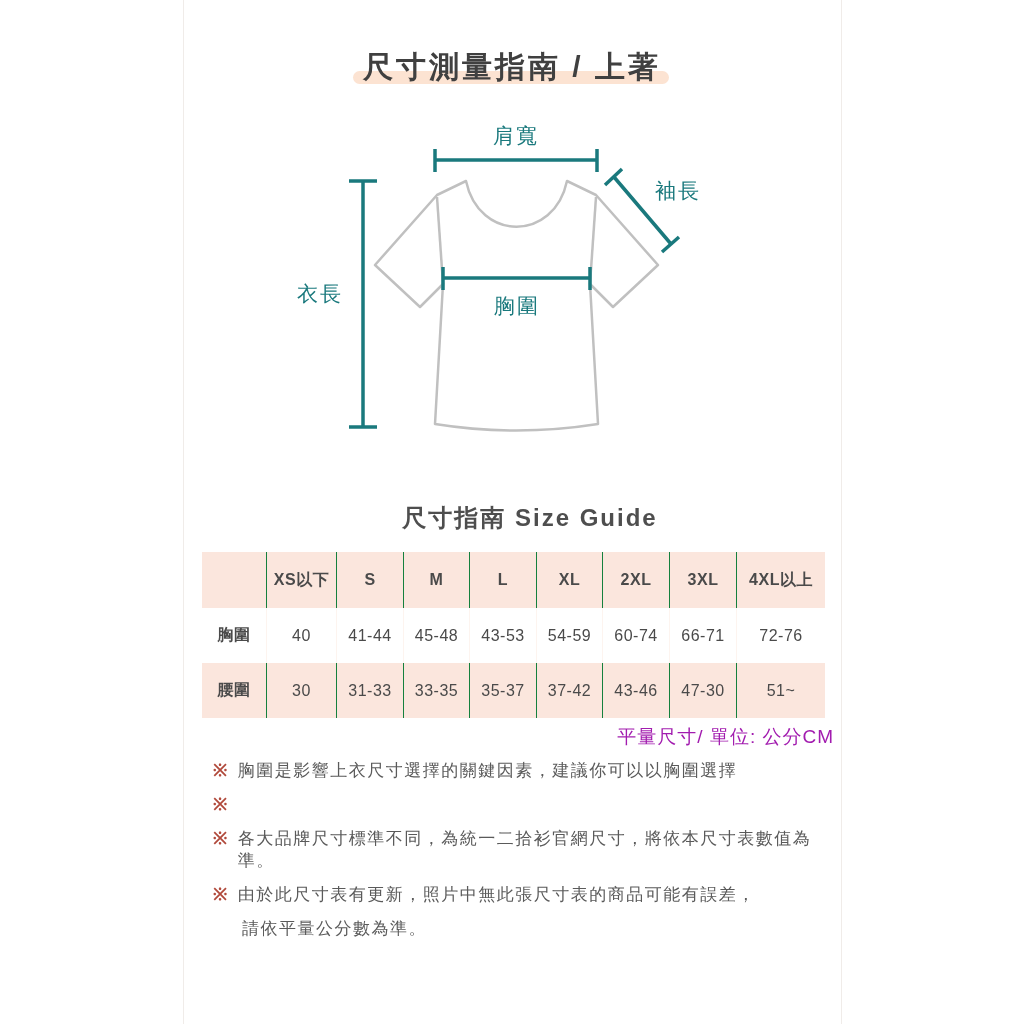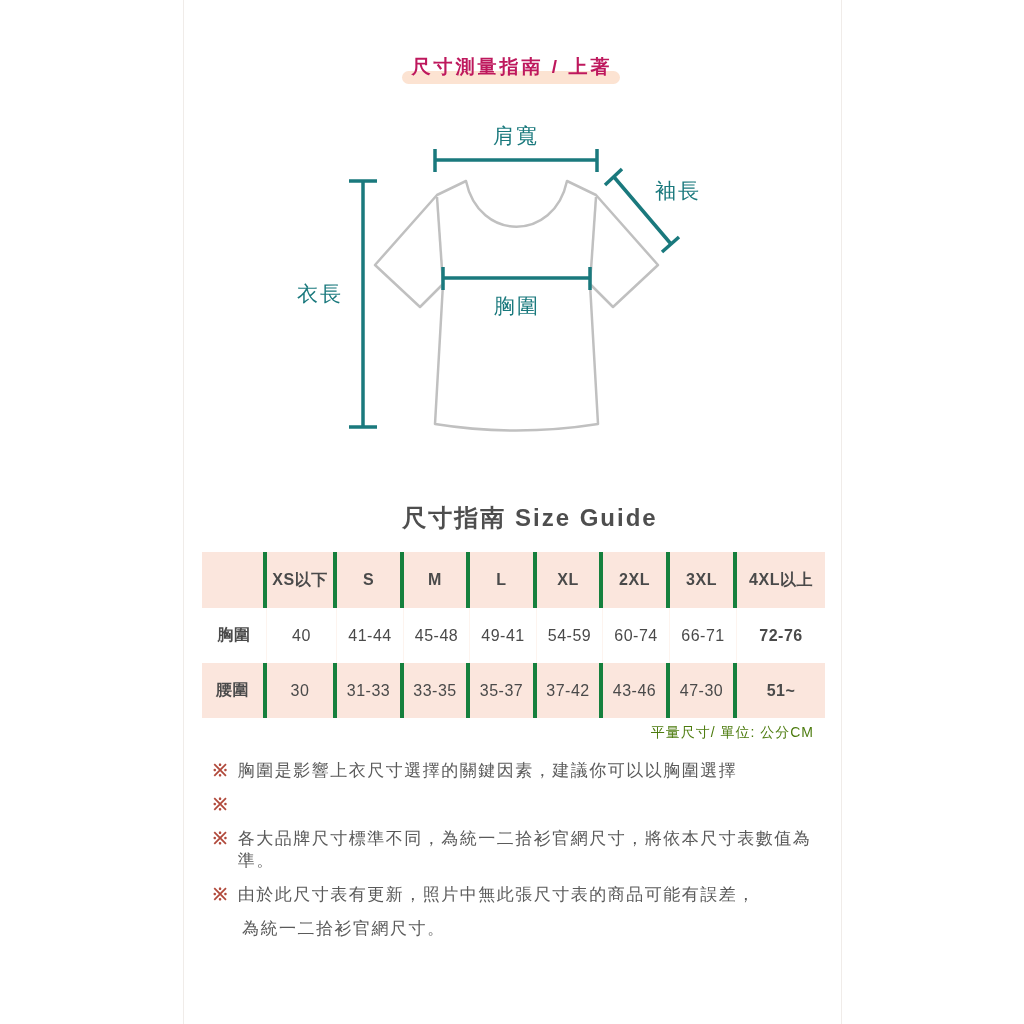--- a/index.html
+++ b/index.html
@@ -14,21 +14,21 @@
   
   .card {
     position: absolute; left: 183px; top: 0; width: 657px; height: 1024px;
     background: #ffffff;
     border-left: 1px solid #f0ece9;
     border-right: 1px solid #f0ece9;
   }
 
   
   .page-title-wrap { position: absolute; left: 183px; top: 48px; width: 658px; text-align: center; }
-  .page-title { position: relative; display: inline-block; font-size: 19px; font-weight: 600; letter-spacing: 3px; color: #be185d; line-height: 38px; }
+  .page-title { position: relative; display: inline-block; font-size: 30px; font-weight: 600; letter-spacing: 3px; color: #404040; line-height: 38px; }
   .page-title .hl { position: absolute; left: -10px; right: -8px; bottom: 2px; height: 13px; border-radius: 7px; background: #fce3d2; }
   .page-title .txt { position: relative; }
 
   
   .diagram { position: absolute; left: 0; top: 0; }
   .diagram text { font-family: "Liberation Sans", sans-serif; font-weight: 500; }
 
   
   .size-guide-heading {
     position: absolute; left: 183px; top: 502px; width: 658px;
@@ -37,28 +37,28 @@
 
   
   .size-table {
     position: absolute; left: 202px; top: 552px; width: 623px;
     display: grid;
     grid-template-columns: 65px 70px 67px 66px 67px 66px 67px 67px 88px;
     grid-template-rows: 56px 55px 55px;
     font-size: 16px; color: #4a4a4a;
   }
   .cell { display: flex; align-items: center; justify-content: center; letter-spacing: 0.5px; }
-  .cell.pink { background: #fbe6dd; border-right: 4px solid #15803d; }
+  .cell.pink { background: #fbe6dd; border-right: 1px solid #15803d; }
   .cell.plain { background: #ffffff; border-right: 1px solid #fdf4ef; }
-  .cell.lastcol { border-right: none; font-weight: bold; }
+  .cell.lastcol { border-right: none; }
   .cell.hdr, .cell.rowlabel { font-weight: 600; }
 
   .unit-note {
-    position: absolute; right: 210px; top: 724px;
-    font-size: 14px; letter-spacing: 1px; color: #4d7c0f;
+    position: absolute; right: 190px; top: 724px;
+    font-size: 19px; letter-spacing: 1px; color: #a21caf;
   }
 
   
   .notes { position: absolute; left: 213px; top: 760px; width: 616px; font-size: 17px; color: #5a5a5a; letter-spacing: 1.5px; }
   .note { display: flex; align-items: flex-start; line-height: 22px; margin-bottom: 12px; }
   .note .marker { color: #b14a3c; font-weight: 700; margin-right: 9px; flex: 0 0 auto; }
   .note.cont { padding-left: 29px; }
   .note.closing { margin-top: 4px; }
 </style>
 </head>
@@ -110,21 +110,21 @@
     <div class="cell pink hdr">L</div>
     <div class="cell pink hdr">XL</div>
     <div class="cell pink hdr">2XL</div>
     <div class="cell pink hdr">3XL</div>
     <div class="cell pink hdr lastcol">4XL以上</div>
 
     <div class="cell plain rowlabel">胸圍</div>
     <div class="cell plain">40</div>
     <div class="cell plain">41-44</div>
     <div class="cell plain">45-48</div>
-    <div class="cell plain">49-41</div>
+    <div class="cell plain">43-53</div>
     <div class="cell plain">54-59</div>
     <div class="cell plain">60-74</div>
     <div class="cell plain">66-71</div>
     <div class="cell plain lastcol">72-76</div>
 
     <div class="cell pink rowlabel">腰圍</div>
     <div class="cell pink">30</div>
     <div class="cell pink">31-33</div>
     <div class="cell pink">33-35</div>
     <div class="cell pink">35-37</div>
@@ -146,16 +146,16 @@
     </div>
     <div class="note">
       <span class="marker">※</span>
       <span>各大品牌尺寸標準不同，為統一二拾衫官網尺寸，將依本尺寸表數值為準。</span>
     </div>
     <div class="note">
       <span class="marker">※</span>
       <span>由於此尺寸表有更新，照片中無此張尺寸表的商品可能有誤差，</span>
     </div>
     <div class="note cont">
-      <span>為統一二拾衫官網尺寸。</span>
+      <span>請依平量公分數為準。</span>
     </div>
   </div>
 </div>
 
 </body></html>

